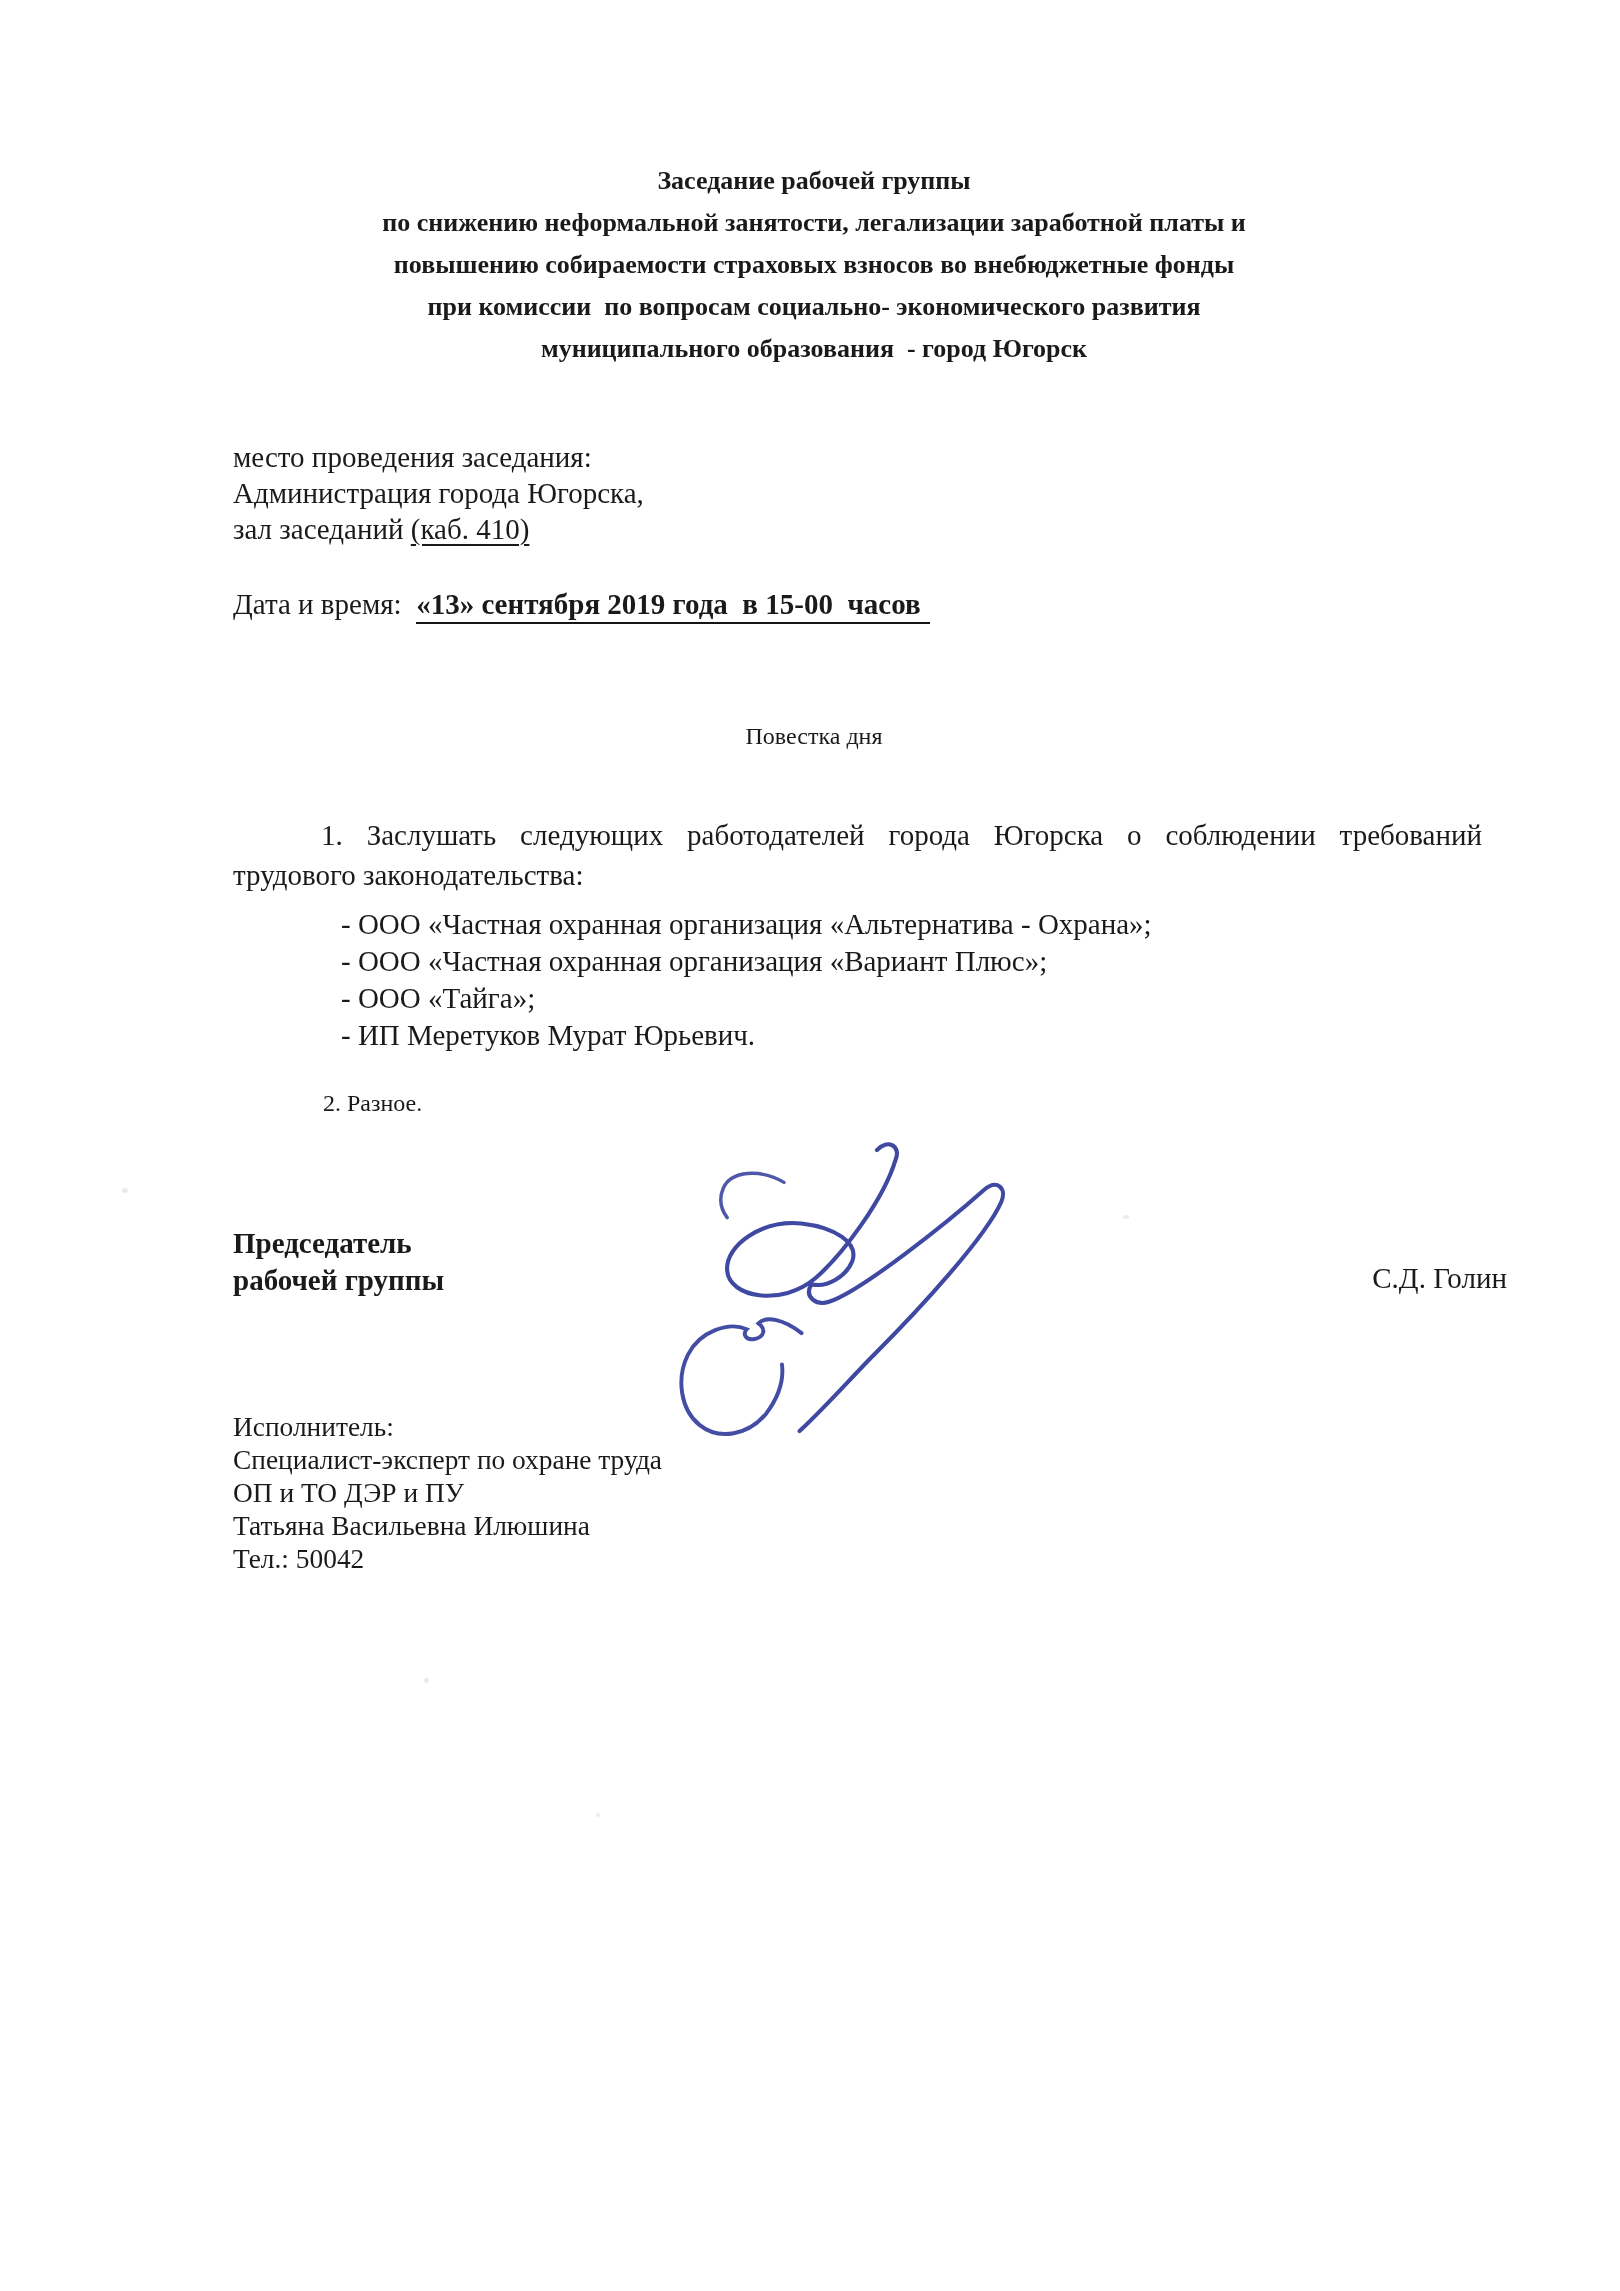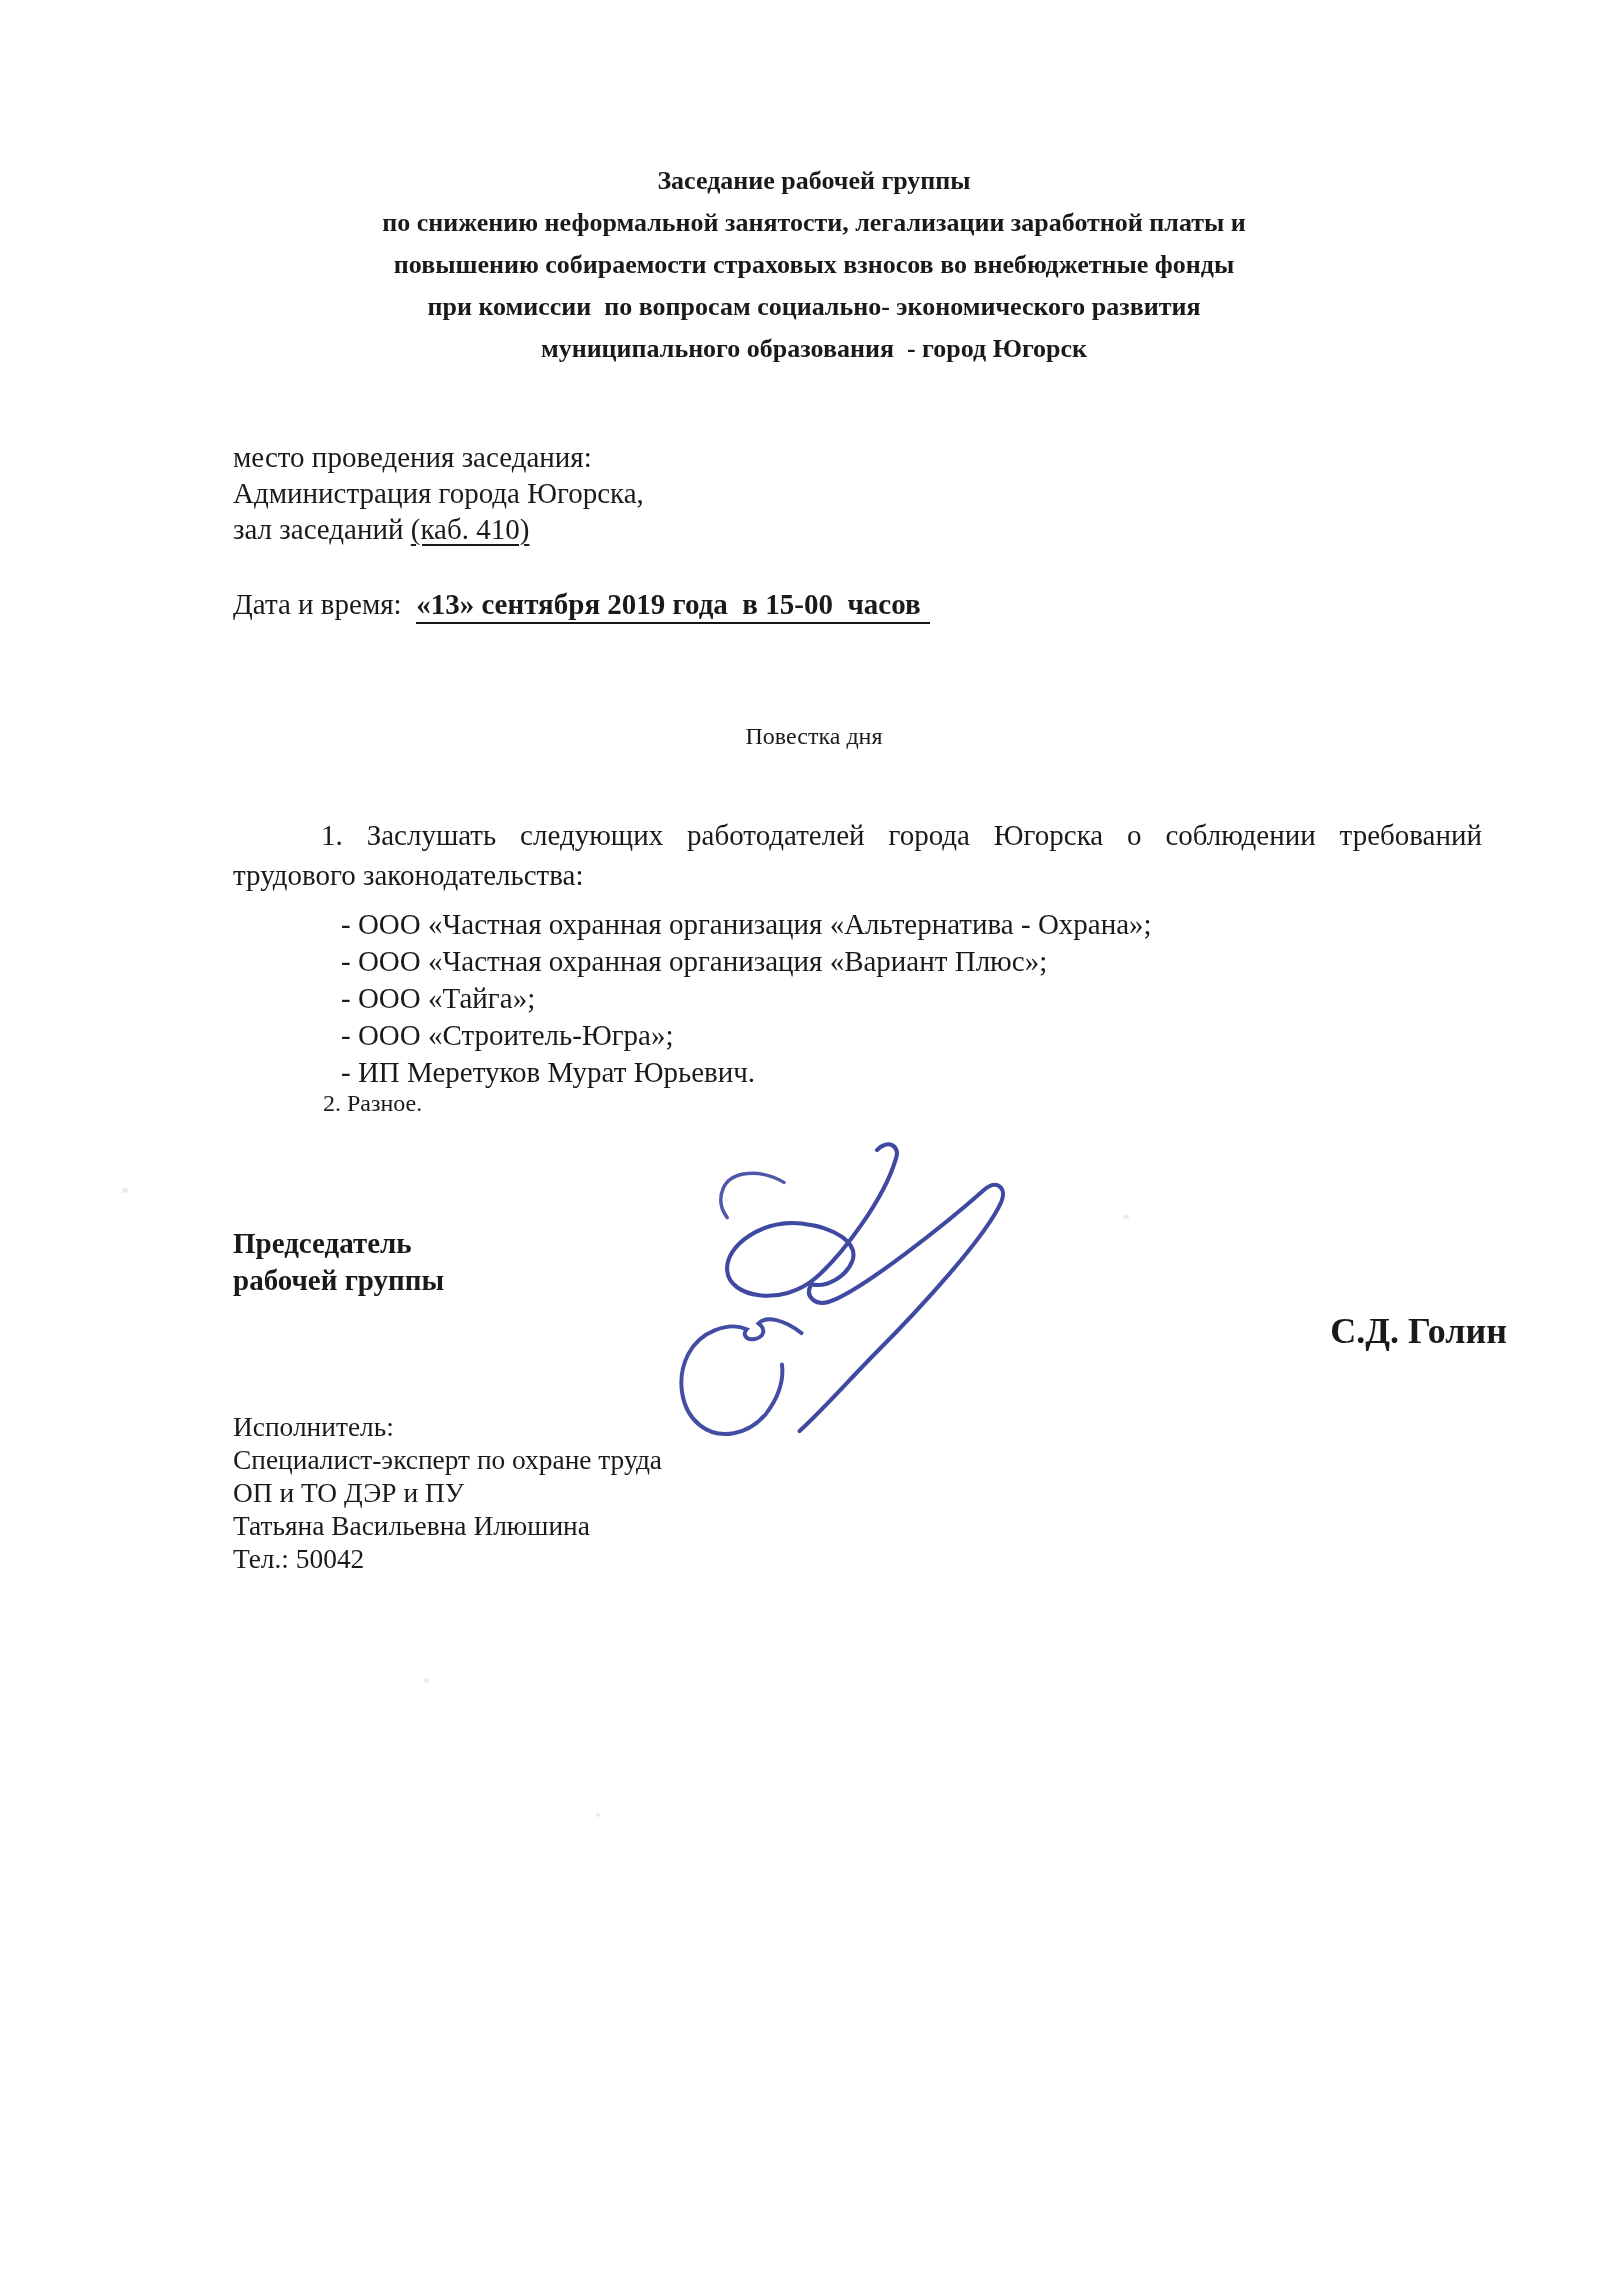--- a/index.html
+++ b/index.html
@@ -78,23 +78,22 @@
 
   
   .sign-role{
     left:233px;top:1225px;
     font-weight:bold;
     font-size:29px;
     line-height:37px;
   }
   .sign-name{
     right:113px;top:1262px;
-    font-weight:bold;
-    font-size:36px;
-    margin-top:48px;
+    font-weight:normal;
+    font-size:29px;
   }
   .signature-svg{
     left:635px;top:1106px;
     width:431px;height:372px;
   }
 
   
   .executor{
     left:233px;top:1411px;
     font-size:27.4px;
@@ -132,21 +131,20 @@
 
 <div class="abs item1">
   <div class="l1">1. Заслушать следующих работодателей города Югорска о соблюдении требований</div>
   <div>трудового законодательства:</div>
 </div>
 
 <div class="abs sublist">
   <div class="pre">- ООО «Частная охранная организация «Альтернатива - Охрана»;</div>
   <div class="pre">- ООО «Частная охранная организация «Вариант Плюс»;</div>
   <div class="pre">- ООО «Тайга»;</div>
-  <div class="pre">- ООО «Строитель-Югра»;</div>
   <div class="pre">- ИП Меретуков Мурат Юрьевич.</div>
 </div>
 
 <div class="abs item2 pre">2. Разное.</div>
 
 <div class="abs sign-role">
   <div class="pre">Председатель</div>
   <div class="pre">рабочей группы</div>
 </div>
 

